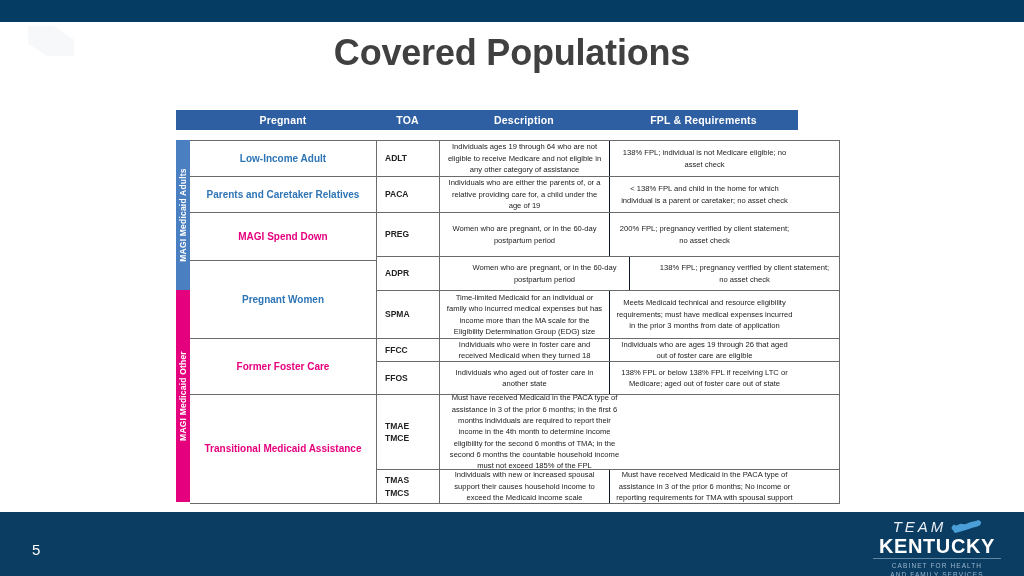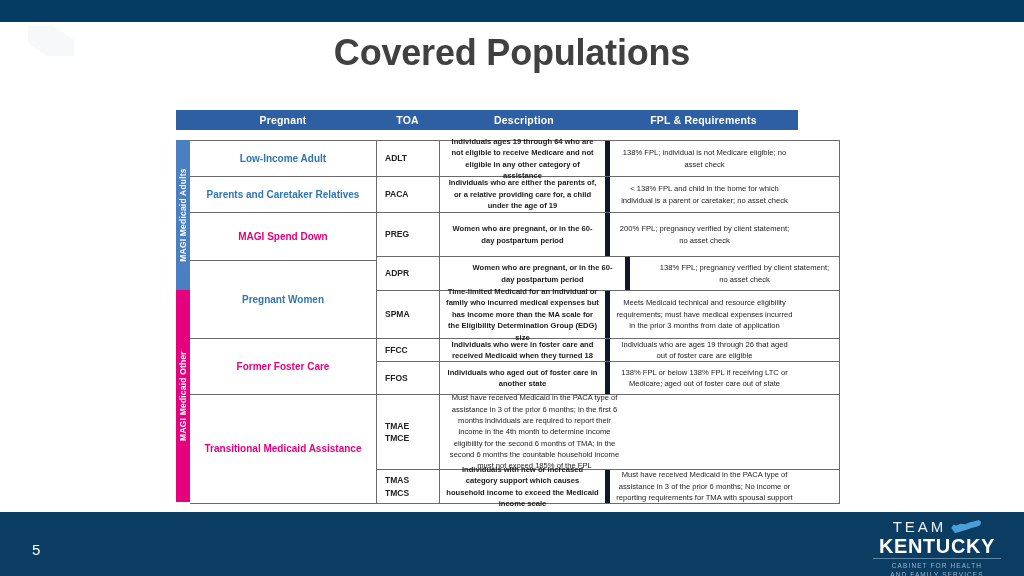--- a/index.html
+++ b/index.html
@@ -70,20 +70,21 @@
     color: #e8eef4;
     font-weight: 400;
     display: inline-block;
   }
   .ky-team-row {
     display: flex;
     align-items: center;
     justify-content: center;
     gap: 5px;
     height: 17px;
+    font-style: italic;
   }
   .ky-state-shape {
     width: 30px;
     height: 13px;
     background: #4a9fd8;
     clip-path: polygon(0% 62%, 7% 35%, 17% 43%, 30% 28%, 46% 33%, 62% 18%,
                        78% 10%, 92% 0%, 100% 18%, 96% 40%, 84% 52%,
                        70% 60%, 56% 72%, 40% 82%, 26% 92%, 12% 100%);
   }
   .ky-kentucky {
@@ -230,31 +231,30 @@
     box-sizing: border-box;
     font-size: 8.5px;
     font-weight: bold;
     color: #222;
     line-height: 1.45;
     white-space: pre-line;
   }
   .cell-desc {
     width: 170px;
     flex: 0 0 170px;
-    border-right: 5px solid #0f172a;
+    border-right: 1px solid #0f172a;
     display: flex;
     align-items: center;
     justify-content: center;
     text-align: center;
     padding: 3px 6px;
     box-sizing: border-box;
     font-size: 7.6px;
     color: #1b1b1b;
     line-height: 1.5;
-    font-weight: bold;
   }
   .cell-fpl {
     width: 189px;
     flex: 0 0 189px;
     display: flex;
     align-items: center;
     justify-content: center;
     text-align: center;
     padding: 3px 6px;
     box-sizing: border-box;
@@ -338,21 +338,21 @@
               <div class="cell-fpl">138% FPL or below 138% FPL if receiving LTC or Medicare; aged out of foster care out of state</div>
             </div>
             <div class="drow" style="height: 75px;">
               <div class="cell-toa">TMAE
 TMCE</div>
               <div class="cell-fpl">Must have received Medicaid in the PACA type of assistance in 3 of the prior 6 months; in the first 6 months individuals are required to report their income in the 4th month to determine income eligibility for the second 6 months of TMA; in the second 6 months the countable household income must not exceed 185% of the FPL</div>
             </div>
             <div class="drow" style="height: 33px;">
               <div class="cell-toa">TMAS
 TMCS</div>
-              <div class="cell-desc">Individuals with new or increased category support which causes household income to exceed the Medicaid income scale</div>
+              <div class="cell-desc">Individuals with new or increased spousal support their causes household income to exceed the Medicaid income scale</div>
               <div class="cell-fpl">Must have received Medicaid in the PACA type of assistance in 3 of the prior 6 months; No income or reporting requirements for TMA with spousal support</div>
             </div>
           </div>
       </div>
     </div>
 
   </div>
 
   <div class="bottom-bar"></div>
   <div class="page-number">5</div>

